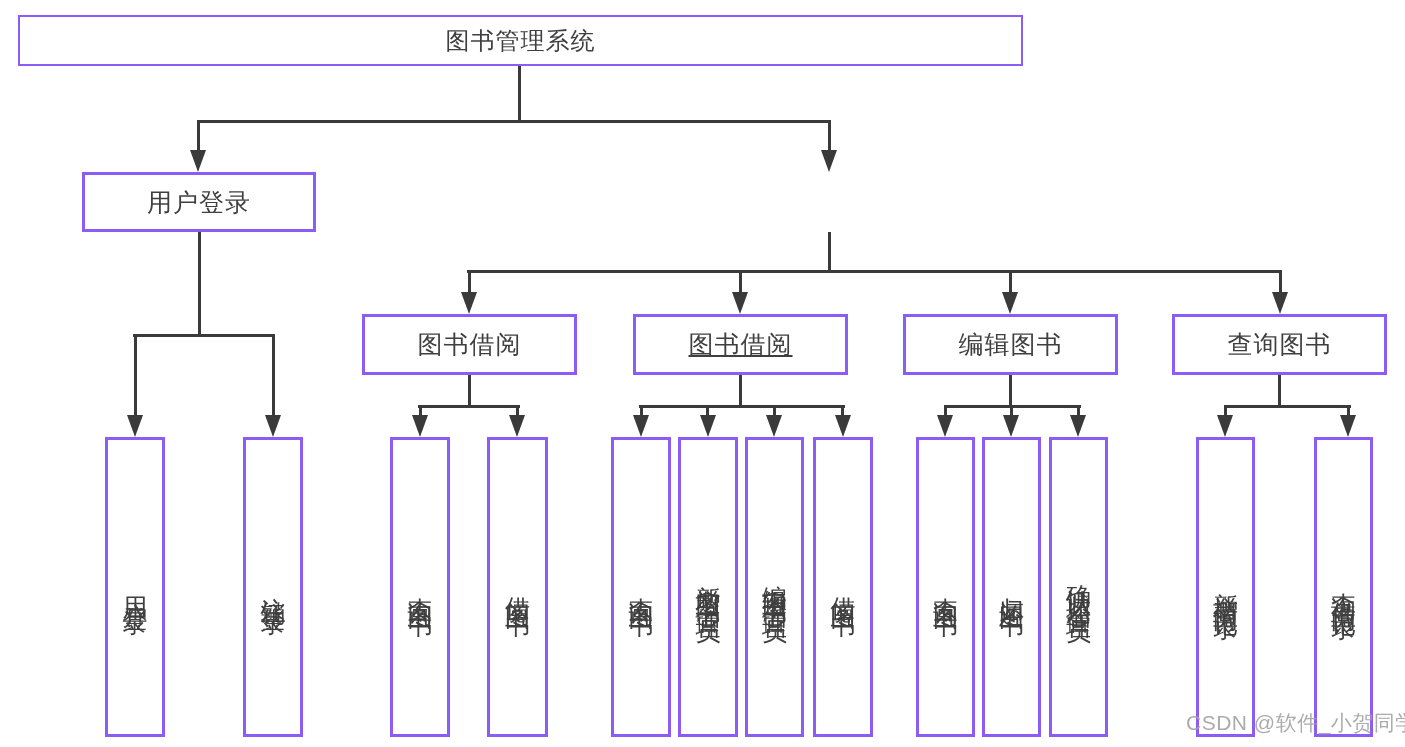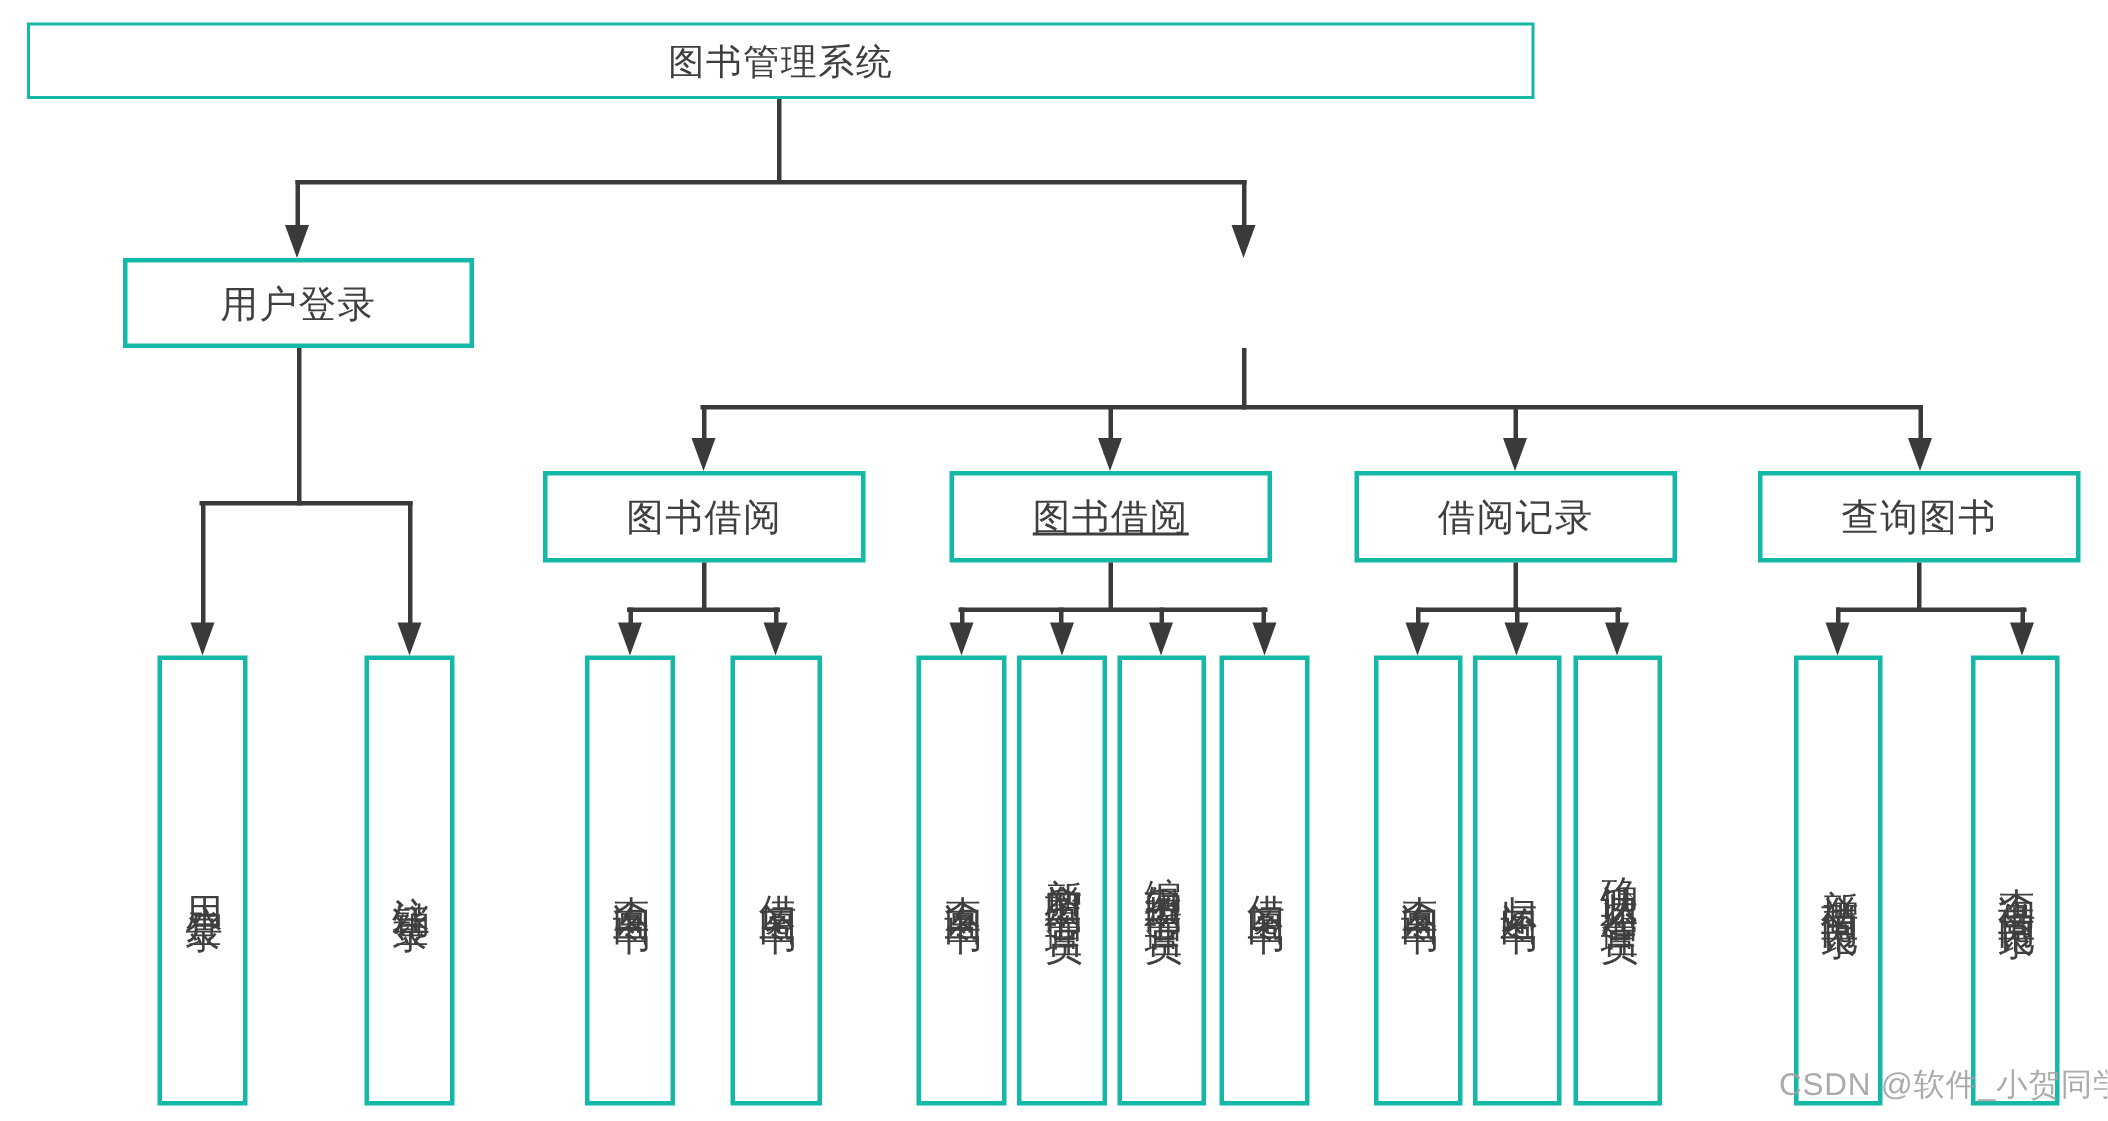--- a/index.html
+++ b/index.html
@@ -7,21 +7,21 @@
     position:relative;
     width:1405px;height:747px;
     background:#ffffff;
     overflow:hidden;
     font-family:"Liberation Sans","DejaVu Sans",sans-serif;
   }
   .box{
     position:absolute;
     box-sizing:border-box;
     background:#ffffff;
-    border:3px solid #14b8a6;
+    border:3px solid #8b5cf6;
     color:#3f3f3f;
     display:flex;align-items:center;justify-content:center;
     text-align:center;
   }
   .root-box{border-width:2px;font-size:24px;letter-spacing:1px;}
   .h-box{font-size:25px;letter-spacing:1px;}
   .v-box{
     writing-mode:vertical-rl;
     text-orientation:mixed;
     font-size:25px;
@@ -53,21 +53,21 @@
 
   <div class="box root-box" style="left:18px;top:15px;width:1005px;height:51px;">图书管理系统</div>
 
   <div class="box h-box" style="left:82px;top:172px;width:234px;height:60px;">用户登录</div>
 
 
   <div class="box h-box" style="left:362px;top:314px;width:215px;height:61px;">图书借阅</div>
 
   <div class="box h-box" style="left:633px;top:314px;width:215px;height:61px;text-decoration:underline;">图书借阅</div>
 
-  <div class="box h-box" style="left:903px;top:314px;width:215px;height:61px;">借阅记录</div>
+  <div class="box h-box" style="left:903px;top:314px;width:215px;height:61px;">编辑图书</div>
 
   <div class="box h-box" style="left:1172px;top:314px;width:215px;height:61px;">查询图书</div>
 
   <div class="box v-box" style="left:105px;top:437px;width:60px;height:300px;">用户登录</div>
   <div class="box v-box" style="left:243px;top:437px;width:60px;height:300px;">注销登录</div>
 
   <div class="box v-box" style="left:390px;top:437px;width:60px;height:300px;">查询图书</div>
   <div class="box v-box" style="left:487px;top:437px;width:61px;height:300px;">借阅图书</div>
 
   <div class="box v-box" style="left:611px;top:437px;width:60px;height:300px;">查询图书</div>

